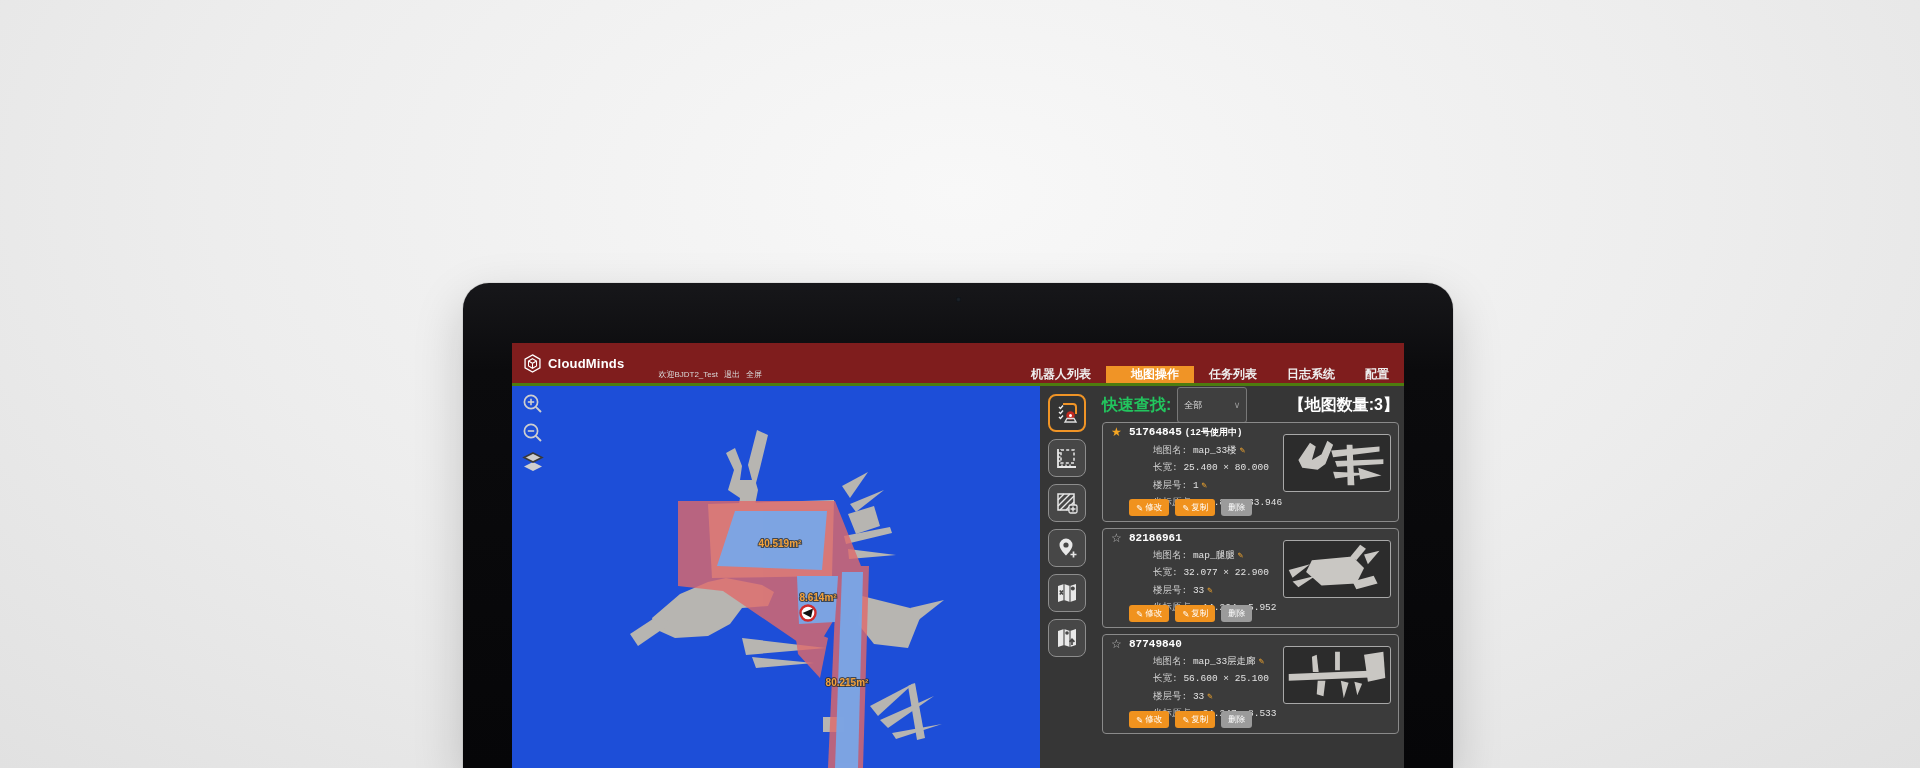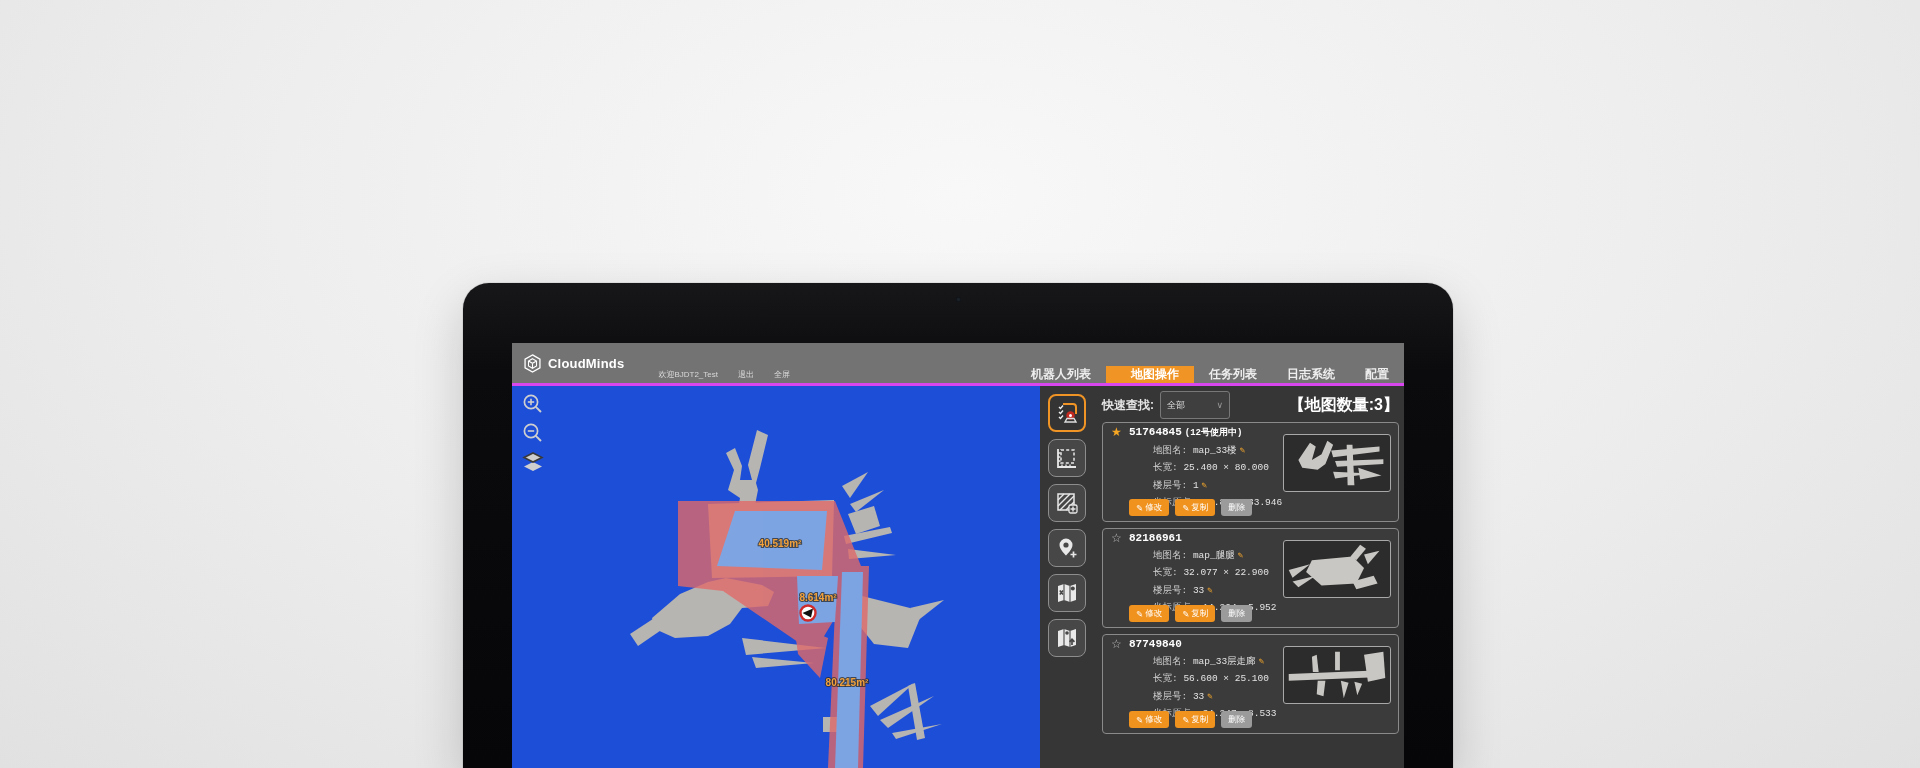--- a/index.html
+++ b/index.html
@@ -22,28 +22,28 @@
 
   
   .screen {
     position:absolute; left:49px; top:60px; width:892px; height:425px;
     background:#363636; overflow:hidden;
     display:flex; flex-direction:column;
   }
 
   
   .app-header {
-    height:43px; flex:0 0 43px; background:#737373;
-    border-bottom:3px solid #d946ef;
+    height:43px; flex:0 0 43px; background:#7f1d1d;
+    border-bottom:3px solid #4d7c0f;
     display:flex; align-items:stretch; position:relative;
   }
   .brand { display:flex; align-items:center; padding-left:10px; }
   .brand svg { width:21px; height:21px; }
   .brand-name { color:#fff; font-weight:bold; font-size:13px; letter-spacing:.2px; margin-left:5px; }
-  .welcome { display:flex; align-items:center; margin-left:34px; gap:20px;margin-top:22px; }
+  .welcome { display:flex; align-items:center; margin-left:34px; gap:6px;margin-top:22px; }
   .welcome span, .welcome a { color:#d8d8d8; font-size:8px; text-decoration:none; white-space:nowrap; }
   .nav { margin-left:auto; display:flex; align-items:flex-end; }
   .nav-item {
     display:flex; align-items:center; padding:0 15px;
     color:#eee; font-size:12px; font-weight:bold; cursor:pointer; white-space:nowrap;
   }
   .nav-item.active { background:#F09426; color:#fff;padding-left:25px; }
 
   .content { flex:1; display:flex; position:relative; }
 
@@ -58,23 +58,23 @@
   .side-panel { position:relative; flex:1; background:#363636; }
   .tool-col { position:absolute; left:8px; top:8px; display:flex; flex-direction:column; gap:7px; }
   .tool-btn {
     width:38px; height:38px; border-radius:8px; background:#474747;
     border:1px solid #8d8d8d; display:flex; align-items:center; justify-content:center; cursor:pointer;
   }
   .tool-btn.active { background:#343434; border:2px solid #F09426; }
 
   .panel-body { position:absolute; left:62px; right:5px; top:0; bottom:0; }
   .filter-row { display:flex; align-items:center; height:22px; margin-top:8px; }
-  .filter-label { color:#e5e5e5; font-size:12px; font-weight:bold; }
+  .filter-label { color:#22c55e; font-size:16px; font-weight:bold; }
   .dropdown {
-    margin-left:6px; width:70px; height:28px; background:#3f3f3f; border:1px solid #787878;
+    margin-left:6px; width:70px; height:36px; background:#3f3f3f; border:1px solid #787878;
     border-radius:3px; display:flex; align-items:center; padding:0 6px; cursor:pointer;
   }
   .dropdown .dd-value { color:#ddd; font-size:9px; flex:1; }
   .dropdown .dd-chevron { color:#9a9a9a; font-size:9px; }
   .map-count { margin-left:auto; color:#fff; font-size:16px; font-weight:bold; }
 
   .card {
     position:relative; margin-top:6px; height:100px;
     border:1px solid #8a8a8a; border-radius:4px; background:#3b3b3b;
   }

